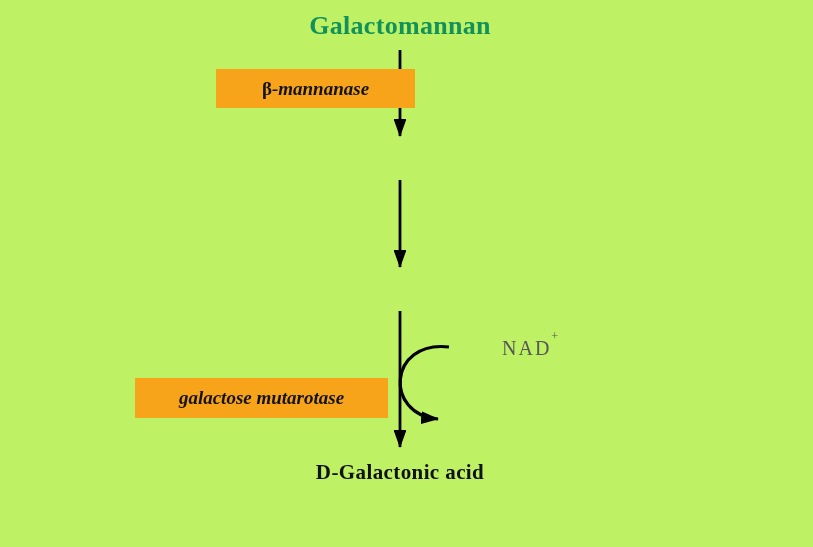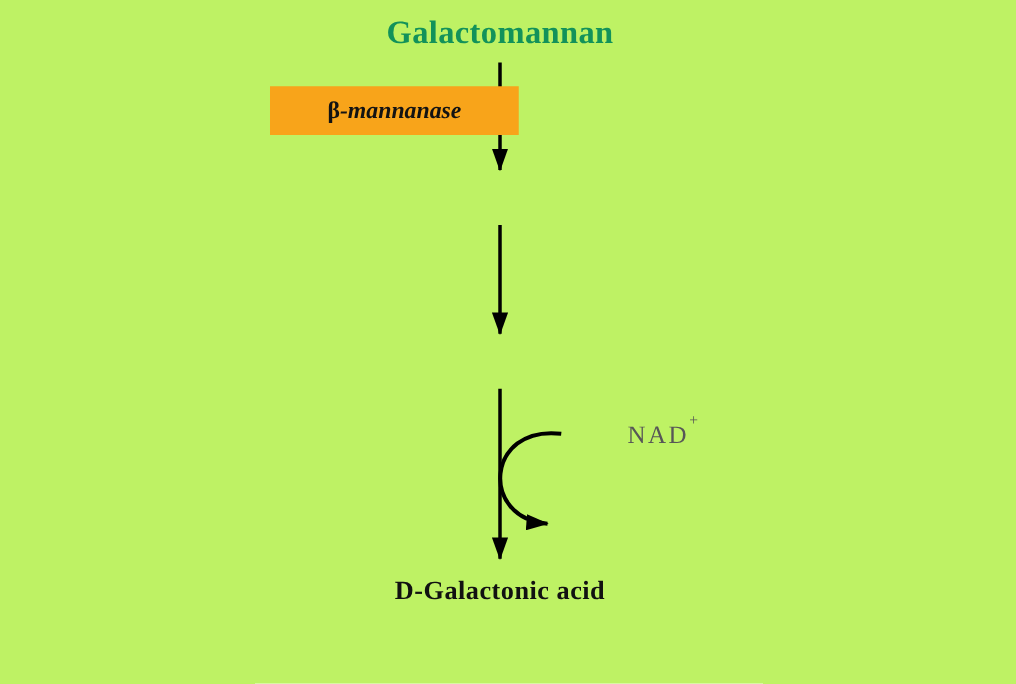--- a/index.html
+++ b/index.html
@@ -144,20 +144,23 @@
   <div class="pathway-title">Galactomannan</div>
 
   <div class="enzyme-box box1">
     <span><span class="greek">β</span><span>-mannanase</span></span>
   </div>
 
 
 
 
 
+  <div class="enzyme-box box4">
+    <span>galactose mutarotase</span>
+  </div>
 
   <div class="cofactor nad">
     <span>NAD</span><sup class="sp">+</sup>
   </div>
 
 
   <div class="node node3">D-Galactonic acid</div>
 
 </div>
 

